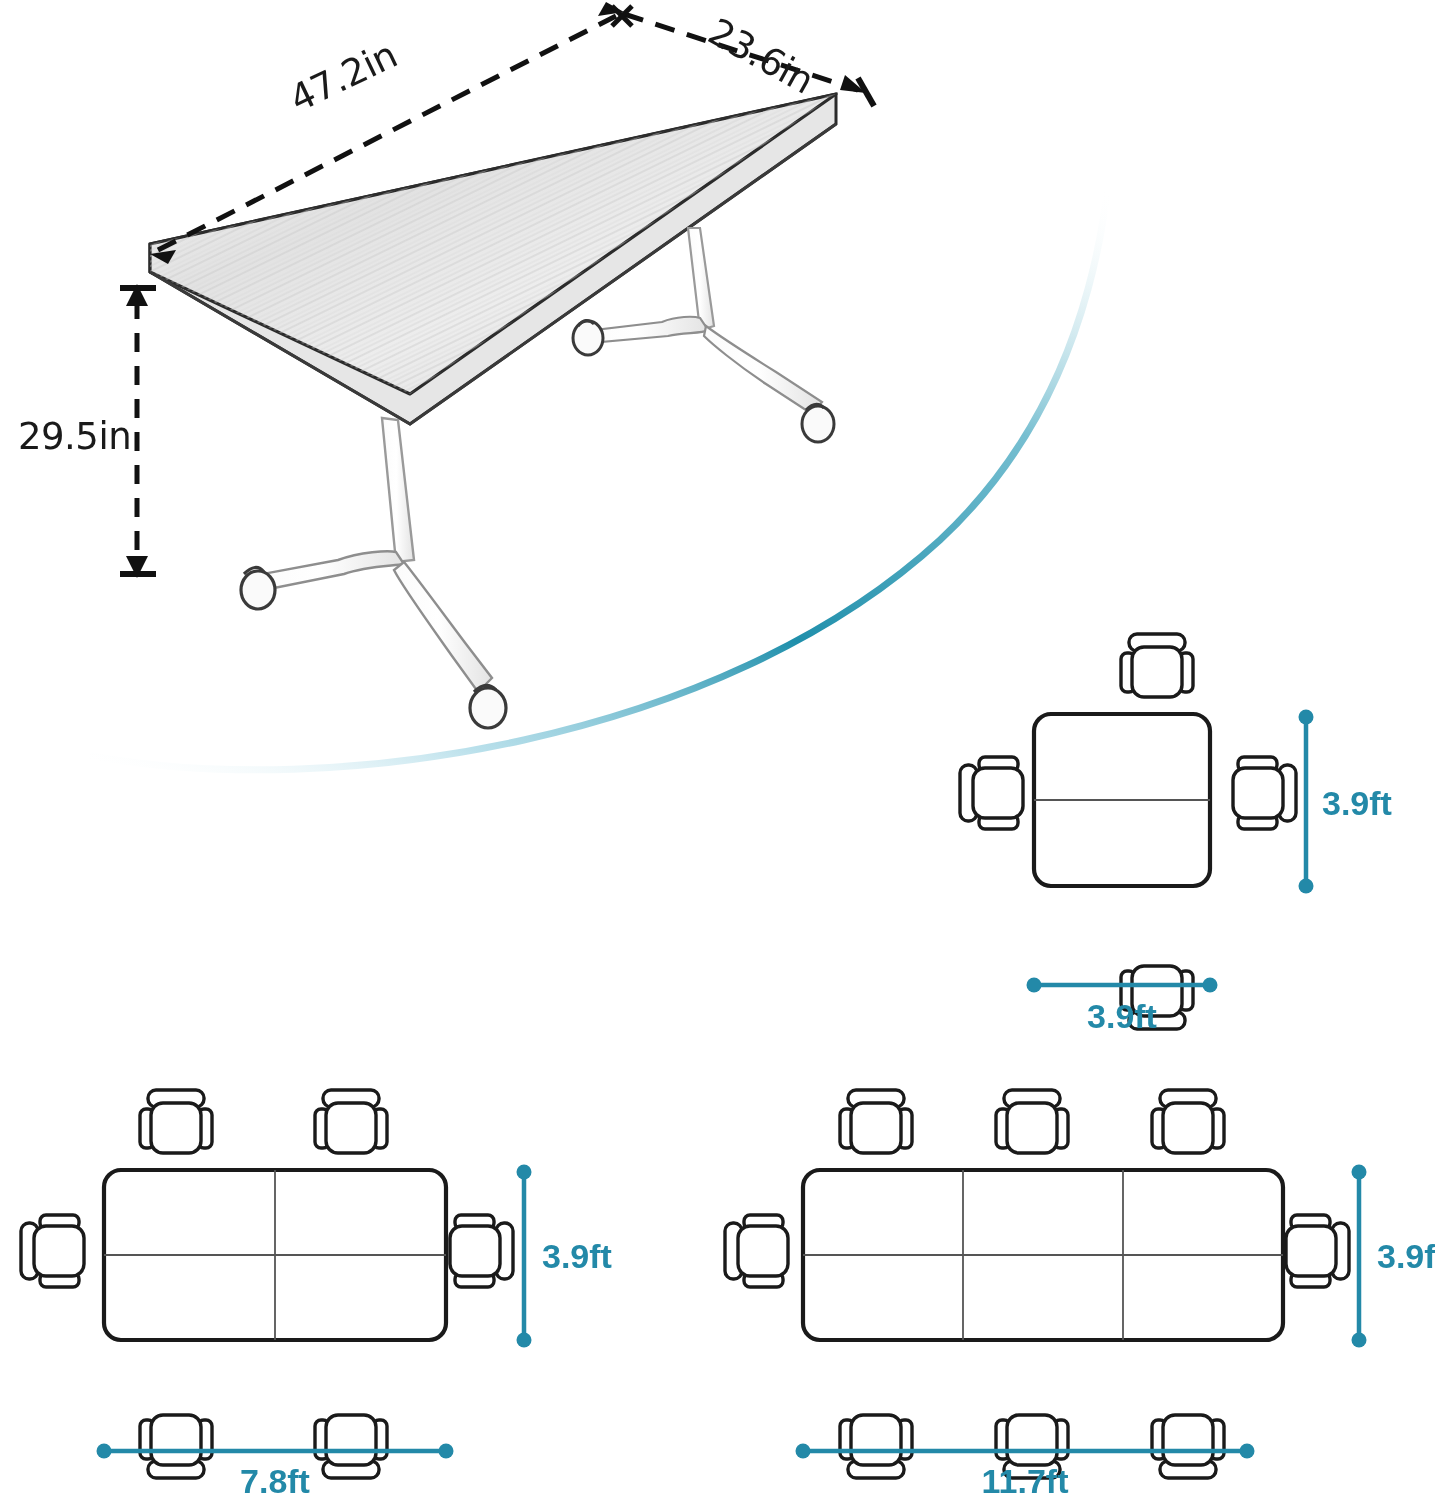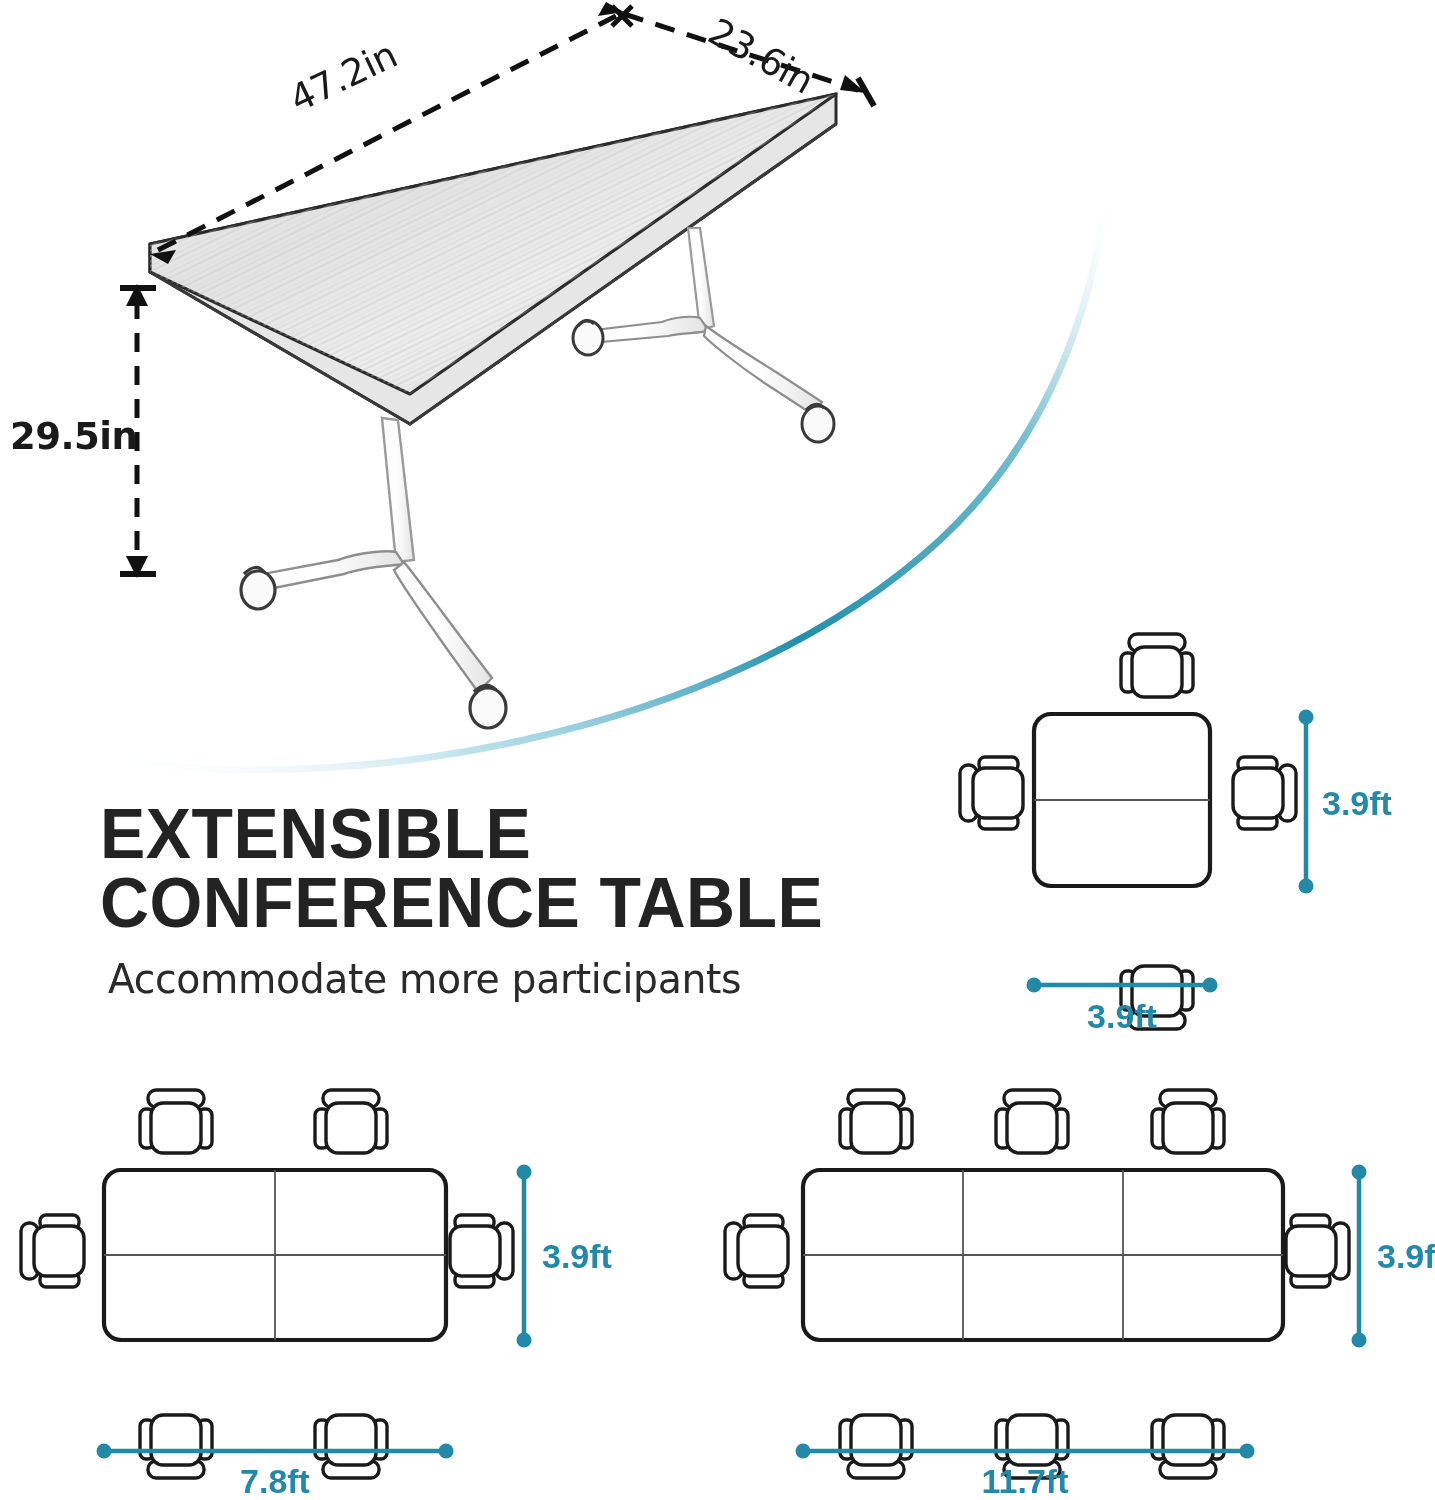--- a/index.html
+++ b/index.html
@@ -59,23 +59,22 @@
     transform: rotate(-25.5deg);
     transform-origin: left top;
   }
   #label-depth {
     left: 722px;
     top: 10px;
     transform: rotate(29deg);
     transform-origin: left top;
   }
   #label-height {
-    left: 10px;
+    left: 18px;
     top: 415px;
-    font-weight: bold;
   }
 
   
   #headline-block {
     position: absolute;
     left: 100px;
     top: 800px;
     width: 860px;
   }
   #headline {
@@ -216,25 +215,20 @@
         <stop offset="0%" stop-color="#ffffff" stop-opacity="0"></stop>
         <stop offset="18%" stop-color="#7fc6da" stop-opacity="0.55"></stop>
         <stop offset="42%" stop-color="#1f8fab" stop-opacity="1"></stop>
         <stop offset="72%" stop-color="#49a9c1" stop-opacity="0.75"></stop>
         <stop offset="100%" stop-color="#ffffff" stop-opacity="0"></stop>
       </linearGradient>
     </defs>
     <path d="M92,756 C330,800 720,742 940,540 C1090,400 1130,190 1105,0" fill="none" stroke="url(#arcfade)" stroke-width="7" stroke-linecap="round"></path>
   </svg>
 
-  <div id="headline-block">
-    <h1 id="headline">EXTENSIBLE
-CONFERENCE TABLE</h1>
-    <div id="subheadline">Accommodate more participants</div>
-  </div>
 
   <div class="layout-diagram" id="layout-square">
     <svg width="505" height="440" viewBox="0 0 505 440" xmlns="http://www.w3.org/2000/svg">
 
       <g transform="translate(191,24)">
         <rect x="8" y="0" width="56" height="17" rx="8" fill="#ffffff" stroke="#1a1a1a" stroke-width="3.4"></rect>
         <rect x="0" y="19" width="14" height="39" rx="6" fill="#ffffff" stroke="#1a1a1a" stroke-width="3.4"></rect>
         <rect x="58" y="19" width="14" height="39" rx="6" fill="#ffffff" stroke="#1a1a1a" stroke-width="3.4"></rect>
         <rect x="11" y="13" width="50" height="50" rx="12" fill="#ffffff" stroke="#1a1a1a" stroke-width="3.4"></rect>
       </g>

